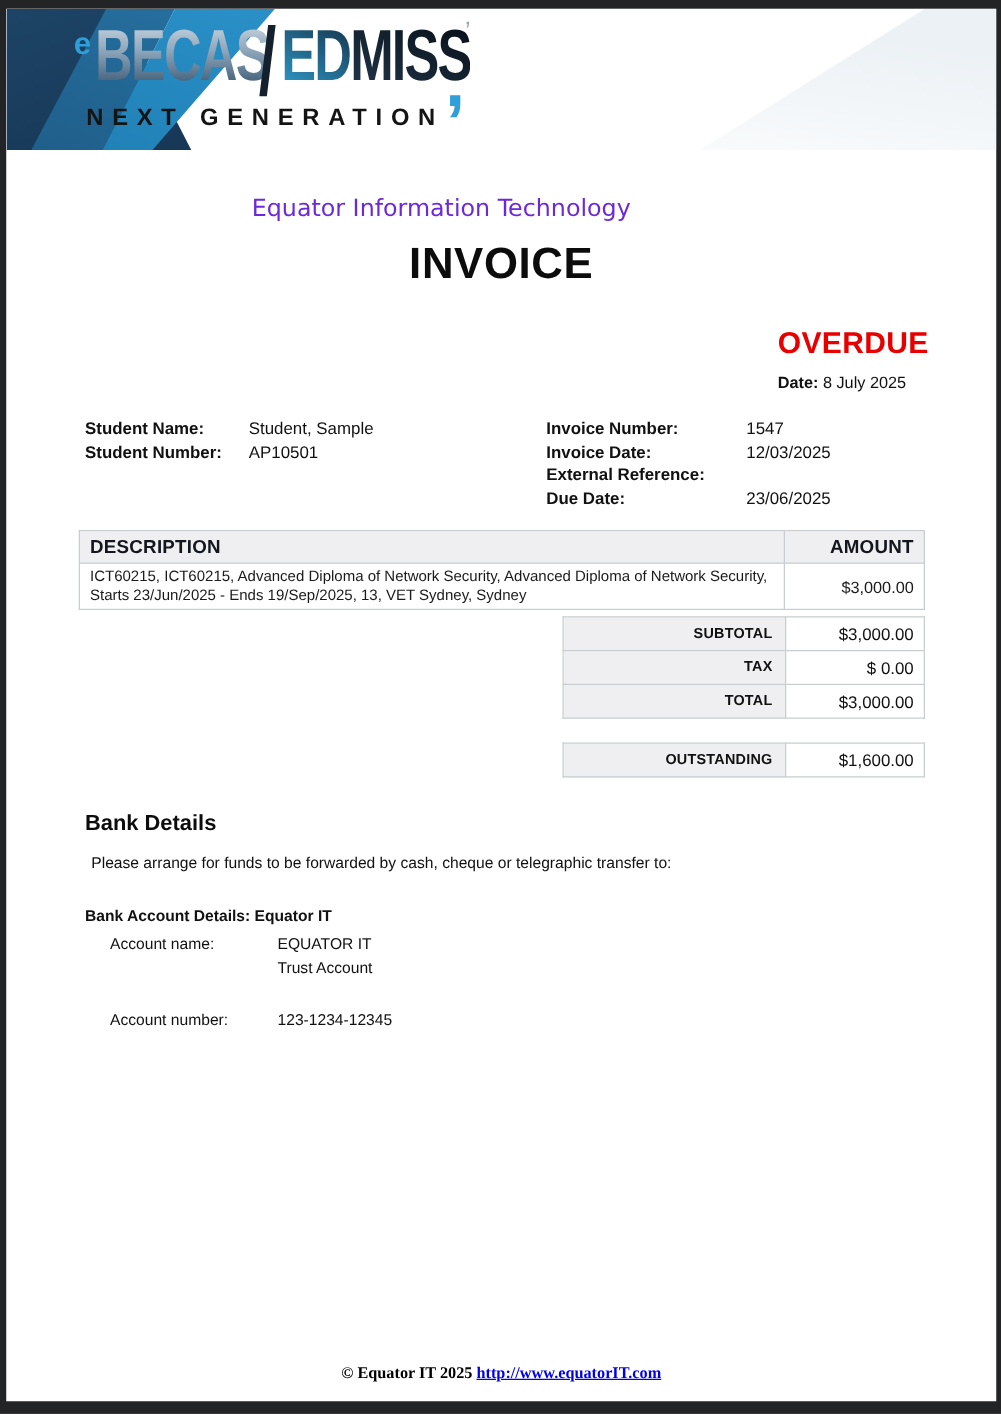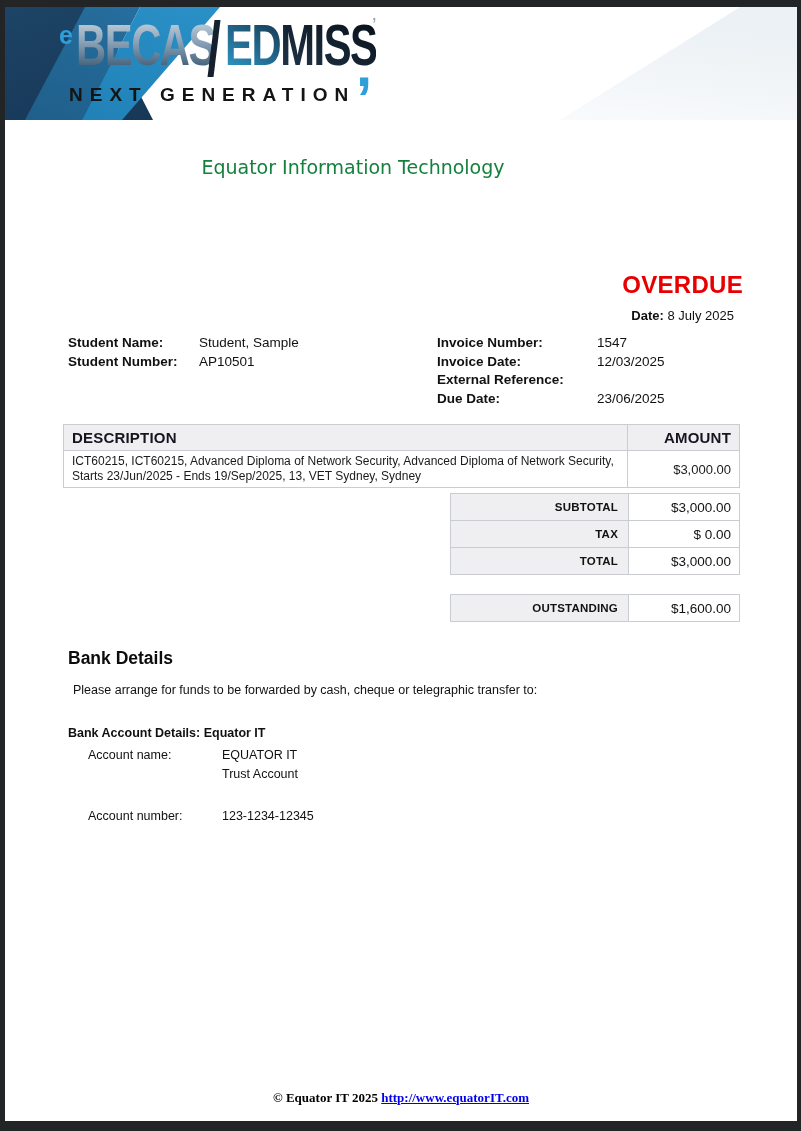--- a/index.html
+++ b/index.html
@@ -38,25 +38,25 @@
   .logo .miss { background:linear-gradient(200deg,#060d14 0%,#22384e 100%);
              -webkit-background-clip:text; background-clip:text; color:transparent; }
   .logo .swash { position:absolute; left:296px; top:12px; font-size:58px; font-weight:bold;
              color:#2e9fd9; }
   .logo .quote { position:absolute; left:312px; top:-6px; font-size:20px; color:#9aa4ab; }
   .logo .tagline { position:absolute; left:9px; top:64px; font-size:19px; font-weight:bold;
              letter-spacing:7px; color:#141414; white-space:nowrap; }
 
   
   .company-title { position:absolute; left:0; top:149px; width:696px; text-align:center;
-             font-family:"DejaVu Sans", sans-serif; font-size:19px; color:#15803d; }
+             font-family:"DejaVu Sans", sans-serif; font-size:19px; color:#6d28d9; }
   .doc-title { position:absolute; left:0; top:184px; width:792px; text-align:center;
              font-size:35px; font-weight:bold; letter-spacing:.5px; color:#0c0c0c; }
 
-  .status-wrap { position:absolute; right:54px; top:264px; text-align:center; }
+  .status-wrap { position:absolute; right:54px; top:254px; text-align:left; }
   .overdue { font-size:24px; font-weight:bold; color:#e80000; letter-spacing:.3px; }
   .date-line { margin-top:9px; font-size:13px; color:#111; }
   .date-line .lbl { font-weight:bold; }
 
   
   .info { position:absolute; top:327px; left:63px; width:680px; font-size:13.5px; color:#111; }
   .info-col { position:absolute; top:0; }
   .info-col.left { left:0; width:330px; }
   .info-col.right { left:369px; width:310px; }
   .info-row { display:flex; line-height:18.5px; }
@@ -116,20 +116,21 @@
         <span class="becas">BECAS</span>
         <span class="bar"></span>
         <span class="edmiss"><span class="ed">ED</span><span class="miss">MISS</span></span>
         <span class="swash">,</span>
         <span class="quote">’</span>
         <div class="tagline">NEXT GENERATION</div>
       </div>
     </div>
 
     <div class="company-title">Equator Information Technology</div>
+    <div class="doc-title">INVOICE</div>
 
     <div class="status-wrap">
       <div class="overdue">OVERDUE</div>
       <div class="date-line">
         <span class="lbl">Date:</span>
         <span>8 July 2025</span>
       </div>
     </div>
 
     <div class="info">

